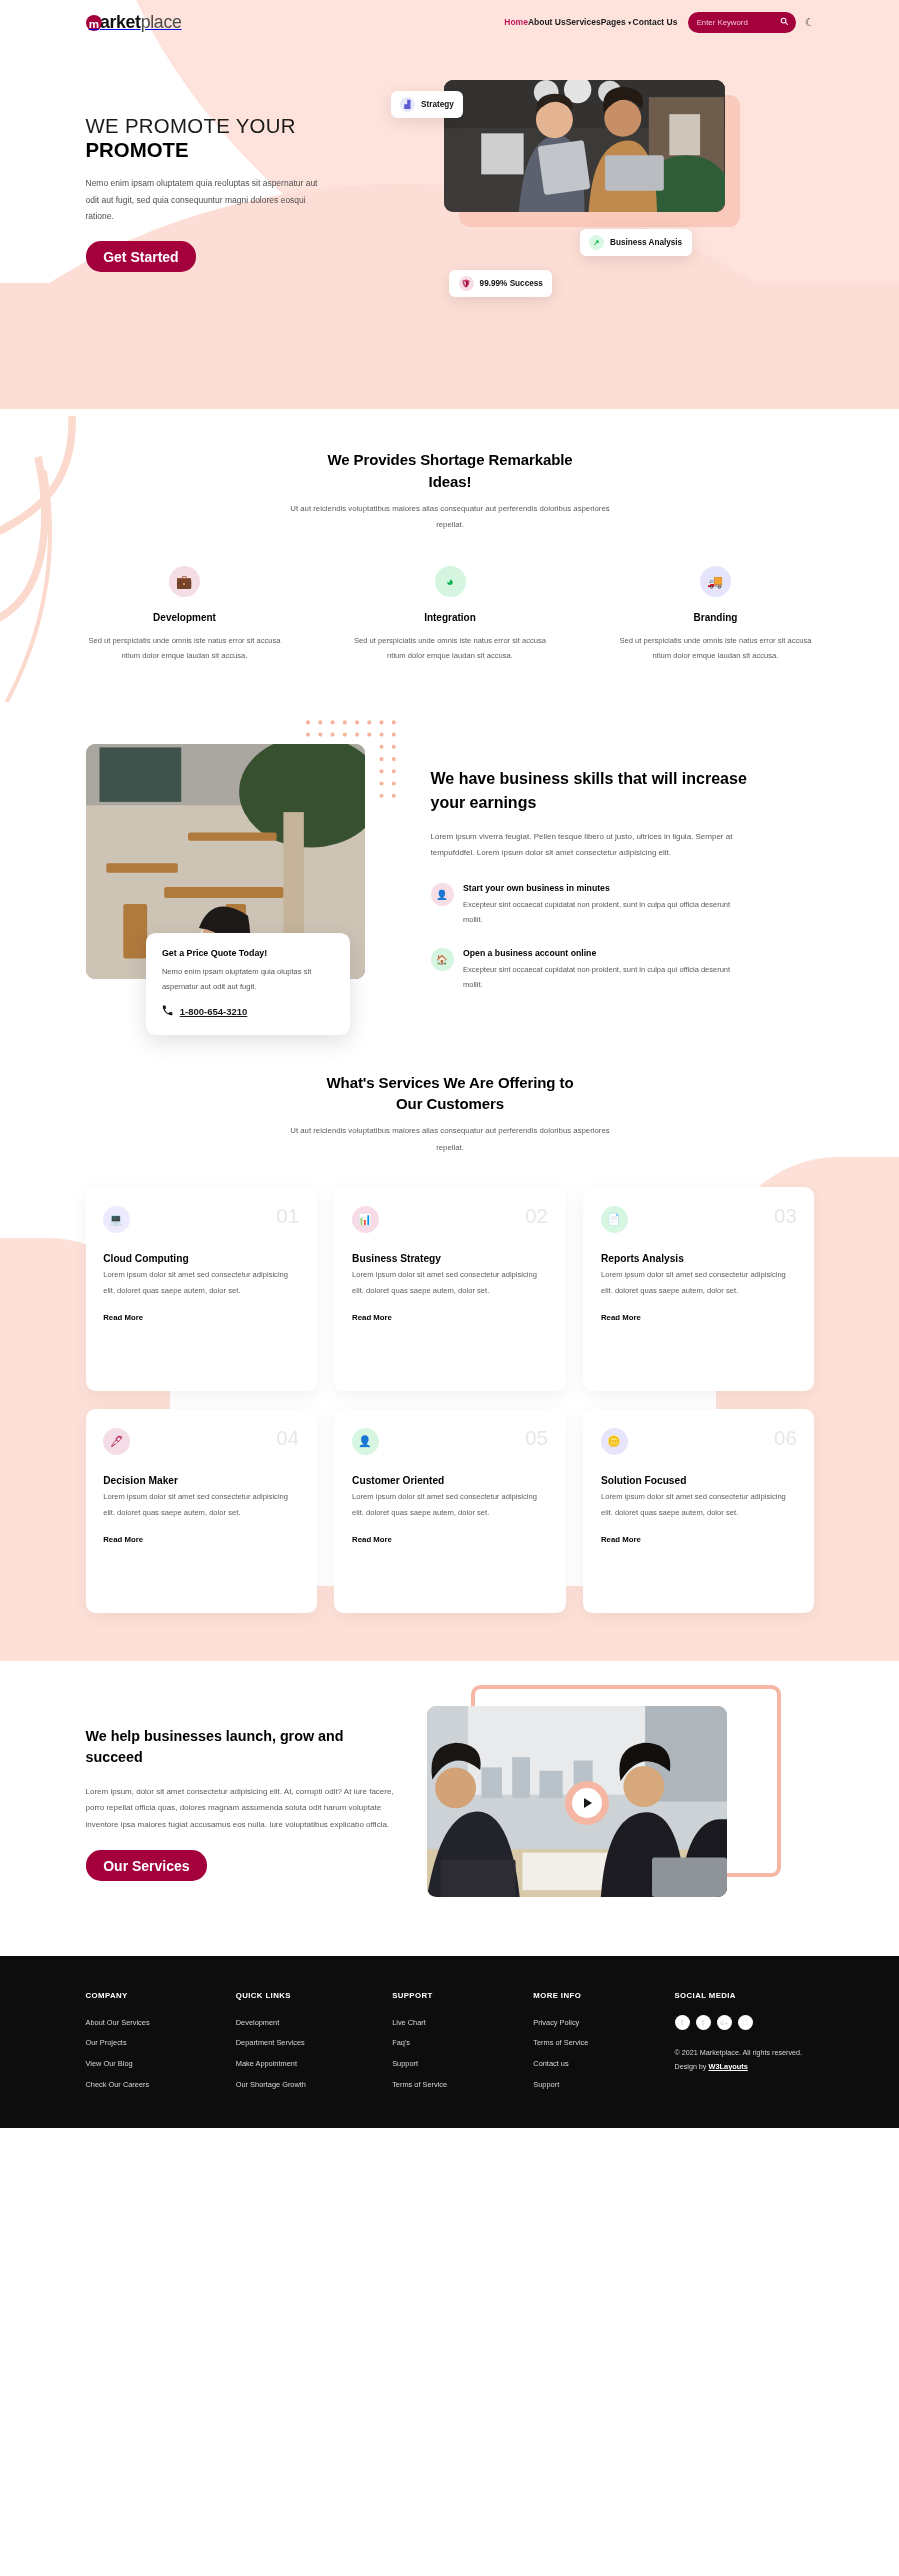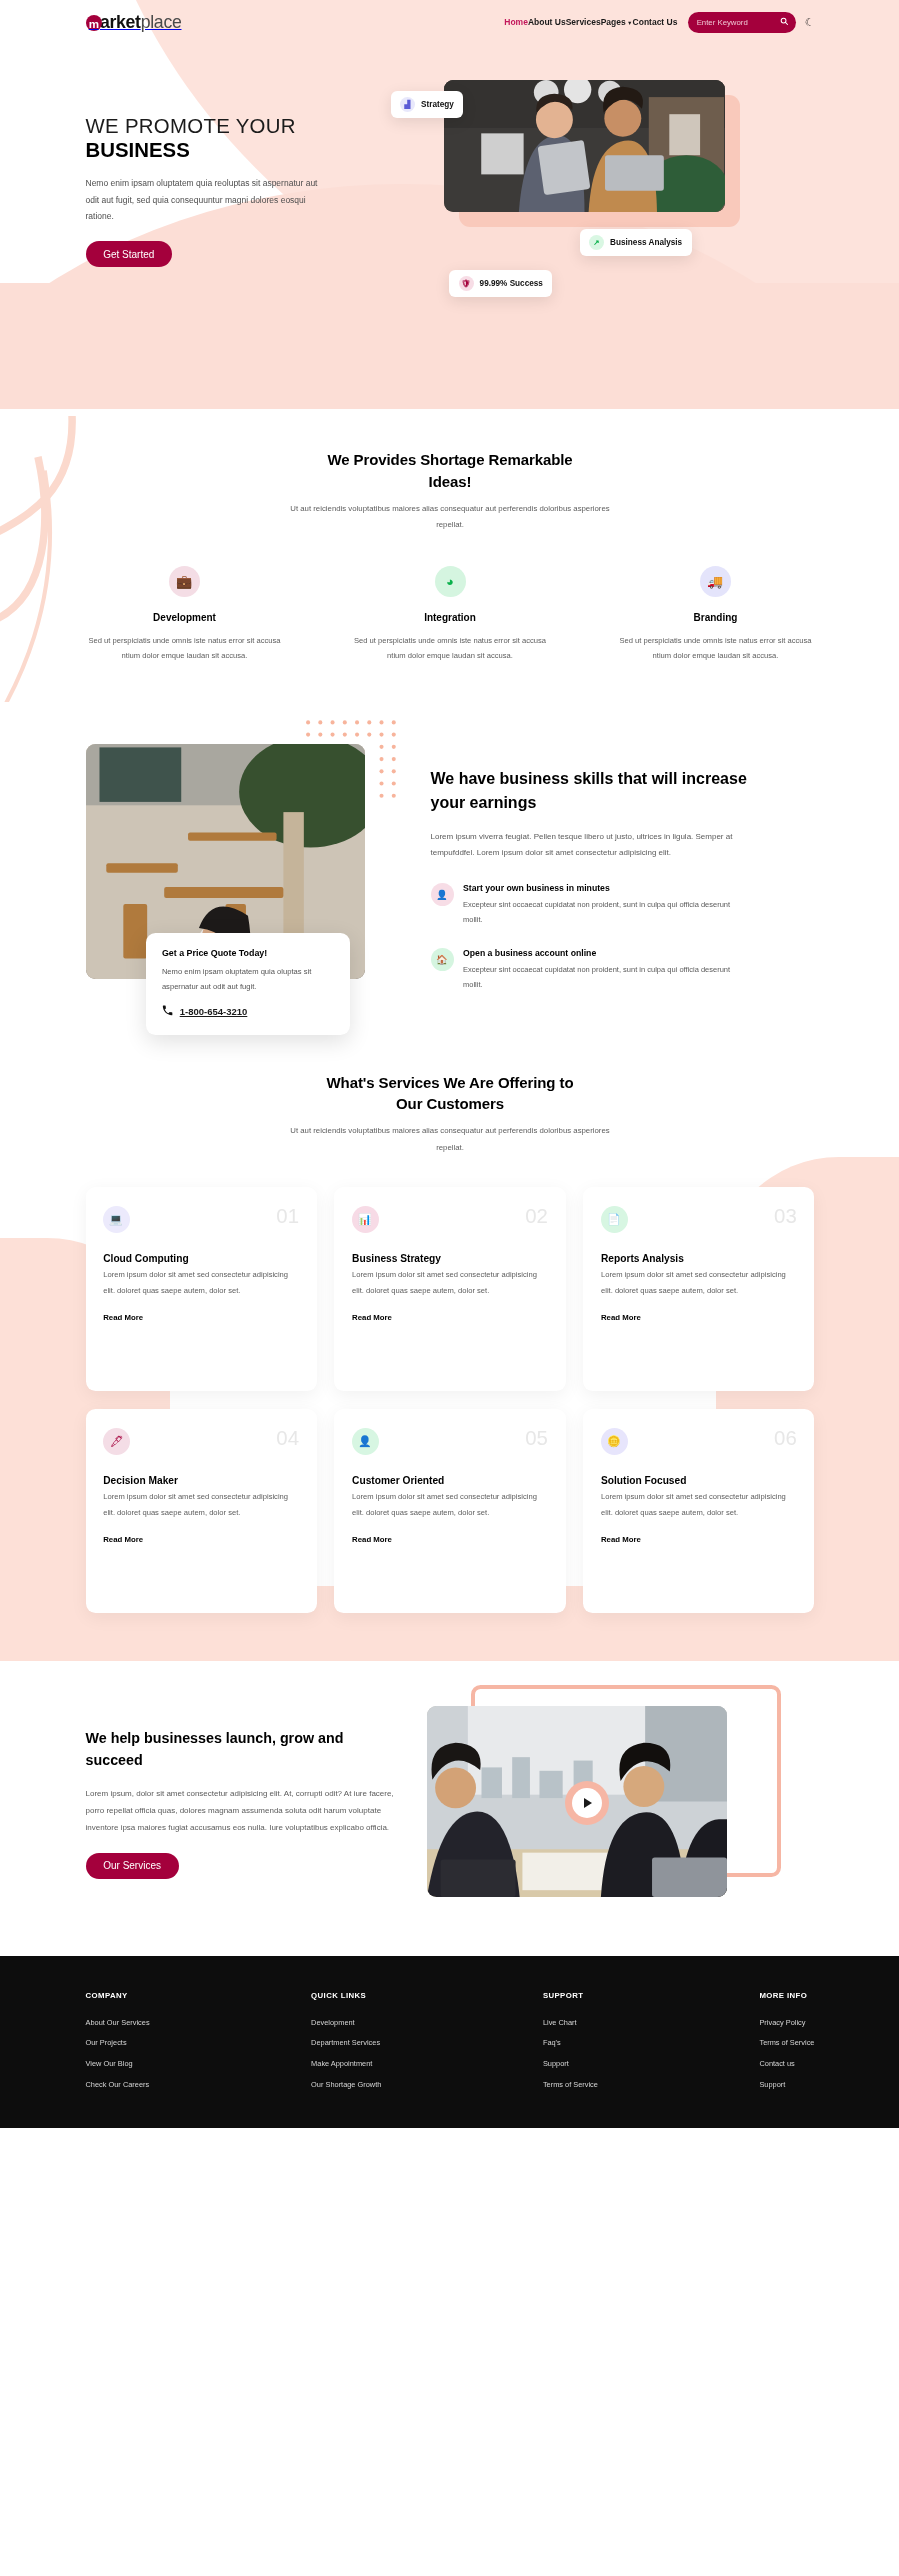--- a/index.html
+++ b/index.html
@@ -96,21 +96,21 @@
   }
   .hero-bold {
     font-size:20.4px; font-weight:800; letter-spacing:0px; color:#000;
     line-height:1.25; margin-bottom:11px;
   }
   .hero-p {
     font-size:8.5px; color:#4e4e4e; line-height:1.95; max-width:239px;
   }
   .btn-primary{
     display:inline-block; margin-top:16.4px;
-    background:#a4003c; color:#fff; font-size:10px; font-weight:400;
+    background:#a4003c; color:#fff; font-size:14px; font-weight:700;
     padding:7.5px 17.7px; border-radius:15px; border:none; cursor:pointer;
     font-family:"Liberation Sans", sans-serif;
   }
   .hero-right{ position:relative; width:382px; margin-left:0px;}
   .hero-img-frame{
     position:relative; margin-left:31px; margin-top:5.5px;
     width:281px; height:123px;
   }
   .hero-photo{
     position:absolute; left:0; top:0;
@@ -323,21 +323,21 @@
   </header>
 
   <section class="hero">
     <div class="hero-blob-a"></div>
     <div class="hero-blob-b"></div>
     <div class="hero-bottom-band"></div>
 
     <div class="hero-inner">
       <div class="hero-left">
         <div class="hero-thin">WE PROMOTE YOUR</div>
-        <div class="hero-bold">BUSINESS</div>
+        <div class="hero-bold">PROMOTE</div>
         <p class="hero-p">Nemo enim ipsam oluptatem quia reoluptas sit aspernatur aut odit aut fugit, sed quia consequuntur magni dolores eosqui ratione.</p>
         <button class="btn-primary">Get Started</button>
       </div>
 
       <div class="hero-right">
         <div class="hero-img-frame">
           <div class="hero-accent-shadow"></div>
           <div class="hero-photo hero-photo-tall">
             <svg class="photo-ph" viewBox="0 0 412 193" preserveAspectRatio="xMidYMid slice">
               <rect width="412" height="193" fill="#3c3a38"></rect>
@@ -662,19 +662,31 @@
         <div class="fcol">
           <h5>MORE INFO</h5>
           <ul>
             <li><a href="#">Privacy Policy</a></li>
             <li><a href="#">Terms of Service</a></li>
             <li><a href="#">Contact us</a></li>
             <li><a href="#">Support</a></li>
           </ul>
         </div>
 
+        <div class="fcol">
+          <h5>SOCIAL MEDIA</h5>
+          <div class="socials">
+            <a href="#" class="soc">f</a>
+            <a href="#" class="soc">t</a>
+            <a href="#" class="soc" style="font-size:6.1px">G+</a>
+            <a href="#" class="soc">□</a>
+          </div>
+          <p class="copy">
+            <span>© 2021 Marketplace. All rights reserved. Design by </span><a href="#">W3Layouts</a>
+          </p>
+        </div>
 
       </div>
     </div>
   </footer>
 
 </div>
 
 
 </body></html>

